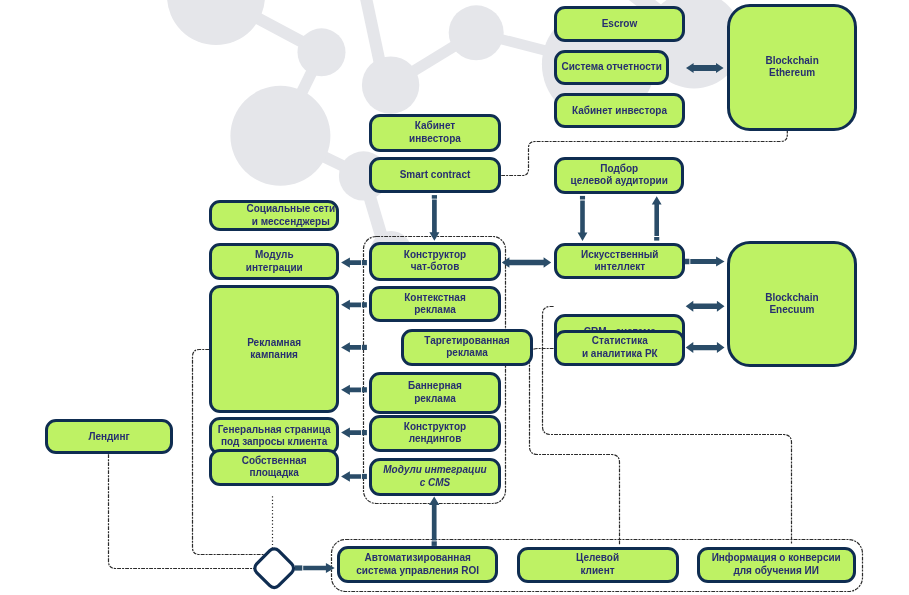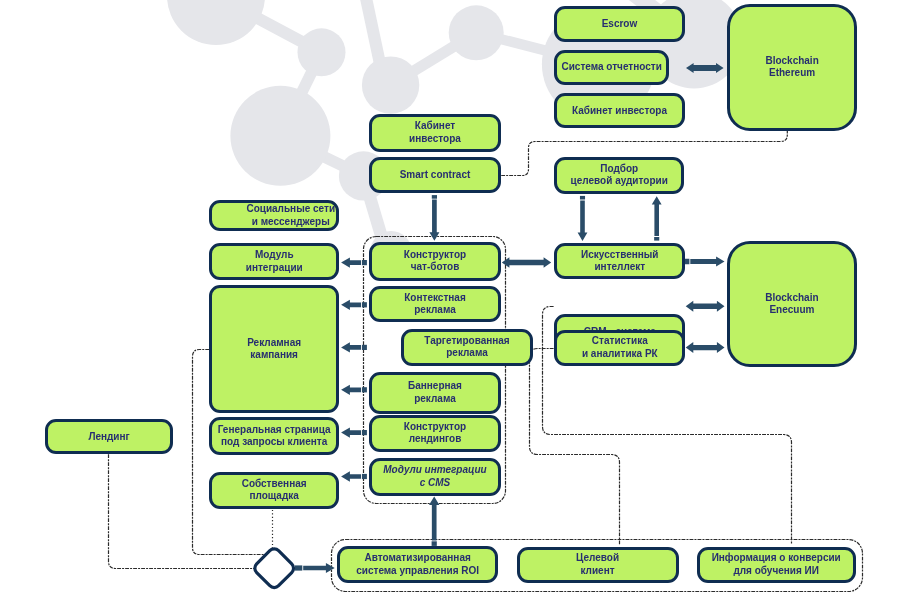--- a/index.html
+++ b/index.html
@@ -123,21 +123,21 @@
       <div class="node" style="left: 368.8px; top: 328.8px; width: 132.4px; height: 37.2px; margin-left: 32px;">Таргетированная
 реклама</div>
       <div class="node" style="left: 554.4px; top: 329.6px; width: 130.8px; height: 36.6px;">Статистика
 и аналитика РК</div>
       <div class="node" style="left: 368.8px; top: 371.6px; width: 132.4px; height: 42px;">Баннерная
 реклама</div>
       <div class="node" style="left: 209.2px; top: 417.4px; width: 129.9px; height: 37.4px;">Генеральная страница
 под запросы клиента</div>
       <div class="node" style="left: 368.8px; top: 414.9px; width: 132.4px; height: 37.2px;">Конструктор
 лендингов</div>
-      <div class="node" style="left: 209.2px; top: 472px; width: 129.9px; height: 36.8px; text-align: center;">Собственная
+      <div class="node" style="left: 209.2px; top: 449px; width: 129.9px; height: 36.8px; text-align: center;">Собственная
 площадка</div>
       <div class="node" style="left: 368.8px; top: 457.8px; width: 132.4px; height: 37.8px; font-style: italic;">Модули интеграции
 с CMS</div>
       <div class="node" style="left: 45px; top: 419.3px; width: 128.1px; height: 34.9px;">Лендинг</div>
       <div class="node" style="left: 337.2px; top: 545.9px; width: 161px; height: 37.4px;">Автоматизированная
 система управления ROI</div>
       <div class="node" style="left: 516.5px; top: 546.6px; width: 162.1px; height: 36.3px;">Целевой
 клиент</div>
       <div class="node" style="left: 696.6px; top: 546.6px; width: 159.2px; height: 36.3px;">Информация о конверсии
 для обучения ИИ</div>

